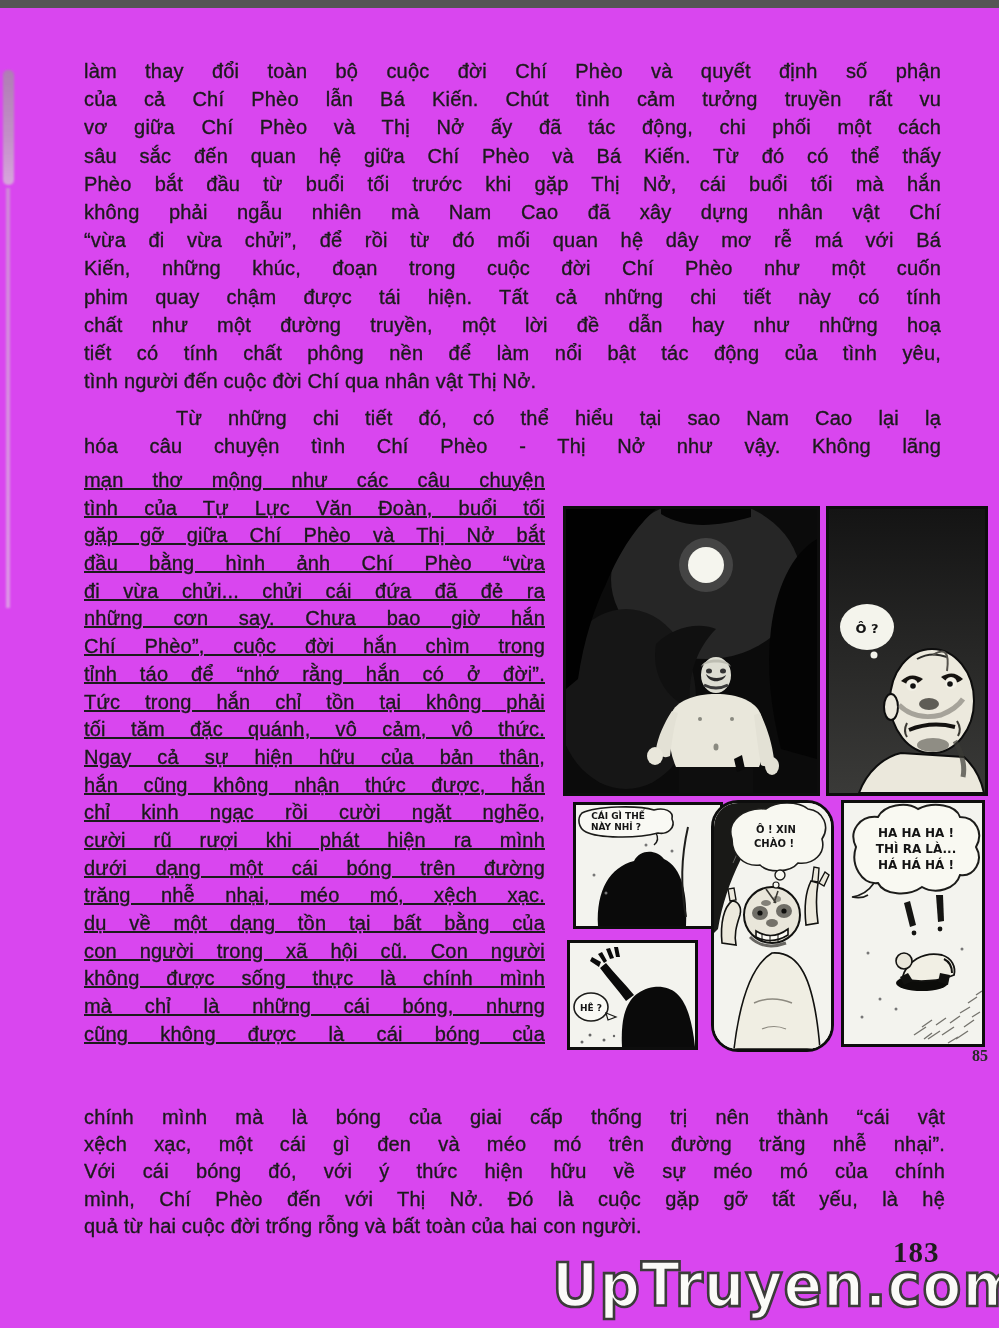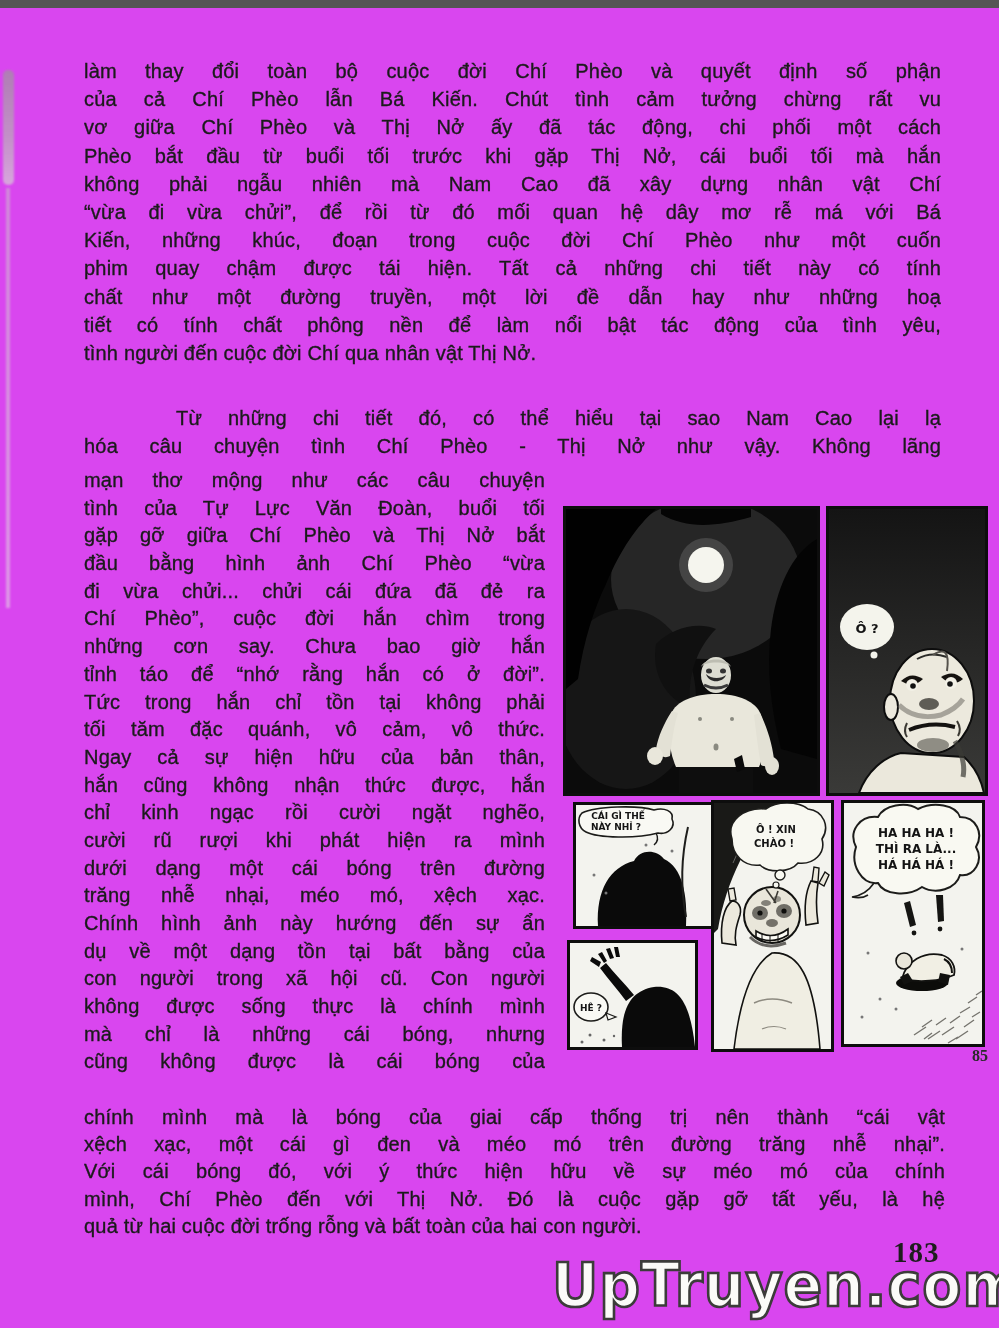--- a/index.html
+++ b/index.html
@@ -15,35 +15,35 @@
     background:linear-gradient(#c9c9c5,#e4e4e0);opacity:.5;filter:blur(1px);}
   .tblock{position:absolute;left:84px;width:857px;}
   .tl{
     text-align:justify;text-align-last:justify;
     font-size:20px;line-height:28.2px;height:28.2px;overflow:hidden;
     letter-spacing:.2px;-webkit-text-stroke:.35px currentColor;white-space:normal;
   }
   .p1{top:49px;}
   .p2head{top:396px;}
   .p2head .tl:first-child{text-indent:92px;}
-  .col{top:459px;width:461px;}
+  .col{top:459px;width:461px;text-decoration:underline;}
   .col .tl{line-height:27.7px;height:27.7px;}
   .tail{top:1096px;width:861px;}
   .tail .tl{line-height:27.2px;height:27.2px;}
   .endpara .tl:last-child{text-align-last:left;}
 
   
   .comic{position:absolute;left:563px;top:498px;width:425px;height:558px;}
   .panel{position:absolute;border:3px solid #0d0d0d;box-sizing:border-box;background:#f3f3ee;overflow:hidden;}
   .panel svg{display:block;}
   .pn-night{left:0;top:0;width:257px;height:290px;background:#0b0b0b;}
   .pn-face{left:263px;top:0;width:162px;height:290px;background:#191919;}
   .pn-what{left:10px;top:296px;width:150px;height:127px;}
   .pn-wave{left:4px;top:434px;width:131px;height:110px;}
-  .pn-hello{left:148px;top:294px;width:123px;height:252px;}
+  .pn-hello{left:148px;top:294px;width:123px;height:252px;border-radius:27px;}
   .pn-laugh{left:278px;top:294px;width:144px;height:247px;}
   .comic-pageno{position:absolute;right:0px;top:541px;font-family:"Liberation Serif",serif;
     font-size:16px;color:#2a2a2a;font-weight:bold;}
 
   .folio{position:absolute;left:893px;top:1228px;font-family:"Liberation Serif",serif;
     font-size:29px;font-weight:bold;color:#1d1d1d;letter-spacing:1px;}
   .watermark{
     position:absolute;left:552px;top:1244px;width:440px;text-align:center;
     font-size:57px;font-weight:bold;letter-spacing:1px;
     color:#fbfbf8;-webkit-text-stroke:2.6px #3c3c3a;
@@ -53,22 +53,23 @@
 </style>
 </head>
 <body>
 
 <div class="page">
   <div class="smudge"></div>
   <div class="smudge2"></div>
 
   <div class="tblock p1 endpara">
       <div class="tl">làm thay đổi toàn bộ cuộc đời Chí Phèo và quyết định số phận</div>
-      <div class="tl">của cả Chí Phèo lẫn Bá Kiến. Chút tình cảm tưởng chừng rất vu</div>
+      <div class="tl">của cả Chí Phèo lẫn Bá Kiến. Chút tình cảm tưởng truyền rất vu</div>
       <div class="tl">vơ giữa Chí Phèo và Thị Nở ấy đã tác động, chi phối một cách</div>
+      <div class="tl">sâu sắc đến quan hệ giữa Chí Phèo và Bá Kiến. Từ đó có thể thấy</div>
       <div class="tl">Phèo bắt đầu từ buổi tối trước khi gặp Thị Nở, cái buổi tối mà hắn</div>
       <div class="tl">không phải ngẫu nhiên mà Nam Cao đã xây dựng nhân vật Chí</div>
       <div class="tl">“vừa đi vừa chửi”, để rồi từ đó mối quan hệ dây mơ rễ má với Bá</div>
       <div class="tl">Kiến, những khúc, đoạn trong cuộc đời Chí Phèo như một cuốn</div>
       <div class="tl">phim quay chậm được tái hiện. Tất cả những chi tiết này có tính</div>
       <div class="tl">chất như một đường truyền, một lời đề dẫn hay như những hoạ</div>
       <div class="tl">tiết có tính chất phông nền để làm nổi bật tác động của tình yêu,</div>
       <div class="tl">tình người đến cuộc đời Chí qua nhân vật Thị Nở.</div>
     </div>
 
@@ -76,32 +77,31 @@
       <div class="tl">Từ những chi tiết đó, có thể hiểu tại sao Nam Cao lại lạ</div>
       <div class="tl">hóa câu chuyện tình Chí Phèo - Thị Nở như vậy. Không lãng</div>
     </div>
 
   <div class="tblock col">
       <div class="tl">mạn thơ mộng như các câu chuyện</div>
       <div class="tl">tình của Tự Lực Văn Đoàn, buổi tối</div>
       <div class="tl">gặp gỡ giữa Chí Phèo và Thị Nở bắt</div>
       <div class="tl">đầu bằng hình ảnh Chí Phèo “vừa</div>
       <div class="tl">đi vừa chửi... chửi cái đứa đã đẻ ra</div>
+      <div class="tl">những cơn say. Chưa bao giờ hắn</div>
       <div class="tl">Chí Phèo”, cuộc đời hắn chìm trong</div>
-      <div class="tl">những cơn say. Chưa bao giờ hắn</div>
       <div class="tl">tỉnh táo để “nhớ rằng hắn có ở đời”.</div>
       <div class="tl">Tức trong hắn chỉ tồn tại không phải</div>
       <div class="tl">tối tăm đặc quánh, vô cảm, vô thức.</div>
       <div class="tl">Ngay cả sự hiện hữu của bản thân,</div>
       <div class="tl">hắn cũng không nhận thức được, hắn</div>
       <div class="tl">chỉ kinh ngạc rồi cười ngặt nghẽo,</div>
       <div class="tl">cười rũ rượi khi phát hiện ra mình</div>
       <div class="tl">dưới dạng một cái bóng trên đường</div>
       <div class="tl">trăng nhễ nhại, méo mó, xệch xạc.</div>
-      <div class="tl">Chính hình ảnh này hướng đến sự ẩn</div>
       <div class="tl">dụ về một dạng tồn tại bất bằng của</div>
       <div class="tl">con người trong xã hội cũ. Con người</div>
       <div class="tl">không được sống thực là chính mình</div>
       <div class="tl">mà chỉ là những cái bóng, nhưng</div>
       <div class="tl">cũng không được là cái bóng của</div>
     </div>
 
   <div class="tblock tail endpara">
       <div class="tl">chính mình mà là bóng của giai cấp thống trị nên thành “cái vật</div>
       <div class="tl">xệch xạc, một cái gì đen và méo mó trên đường trăng nhễ nhại”.</div>

